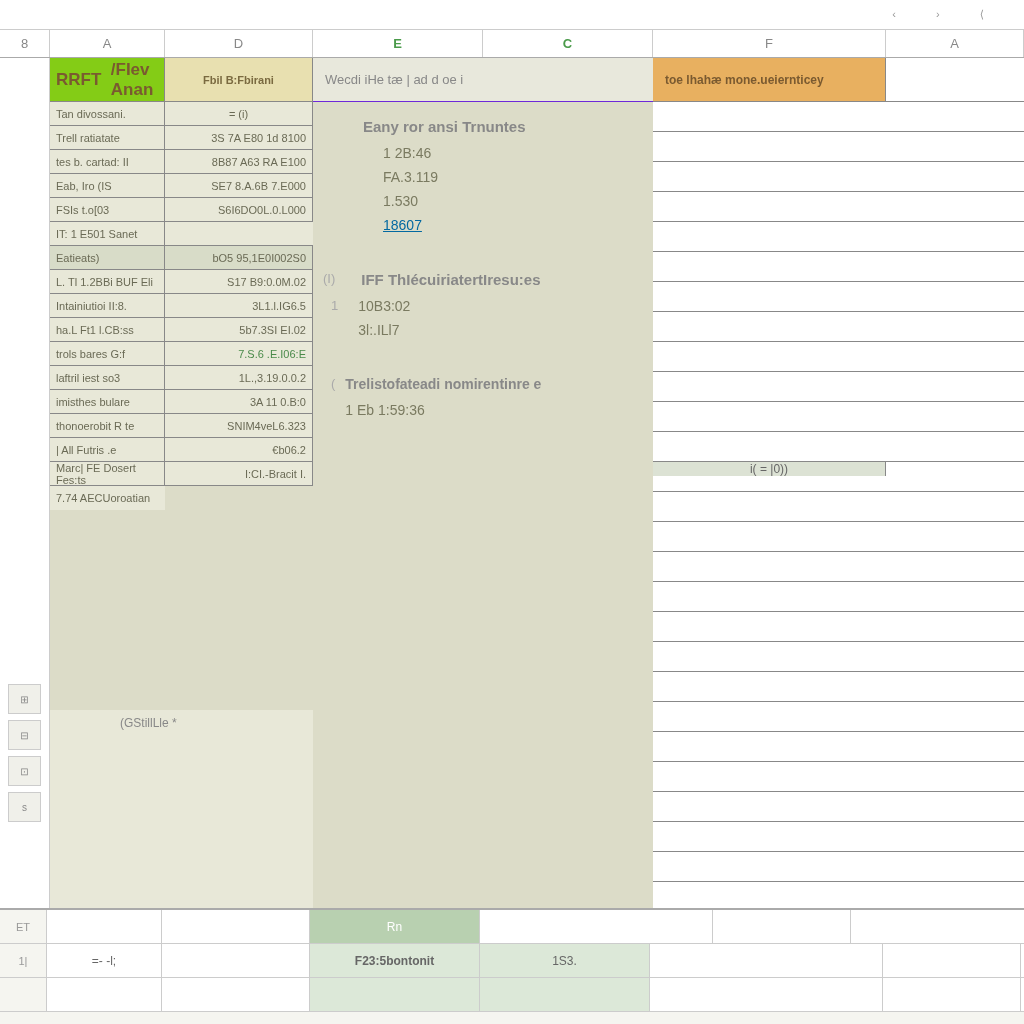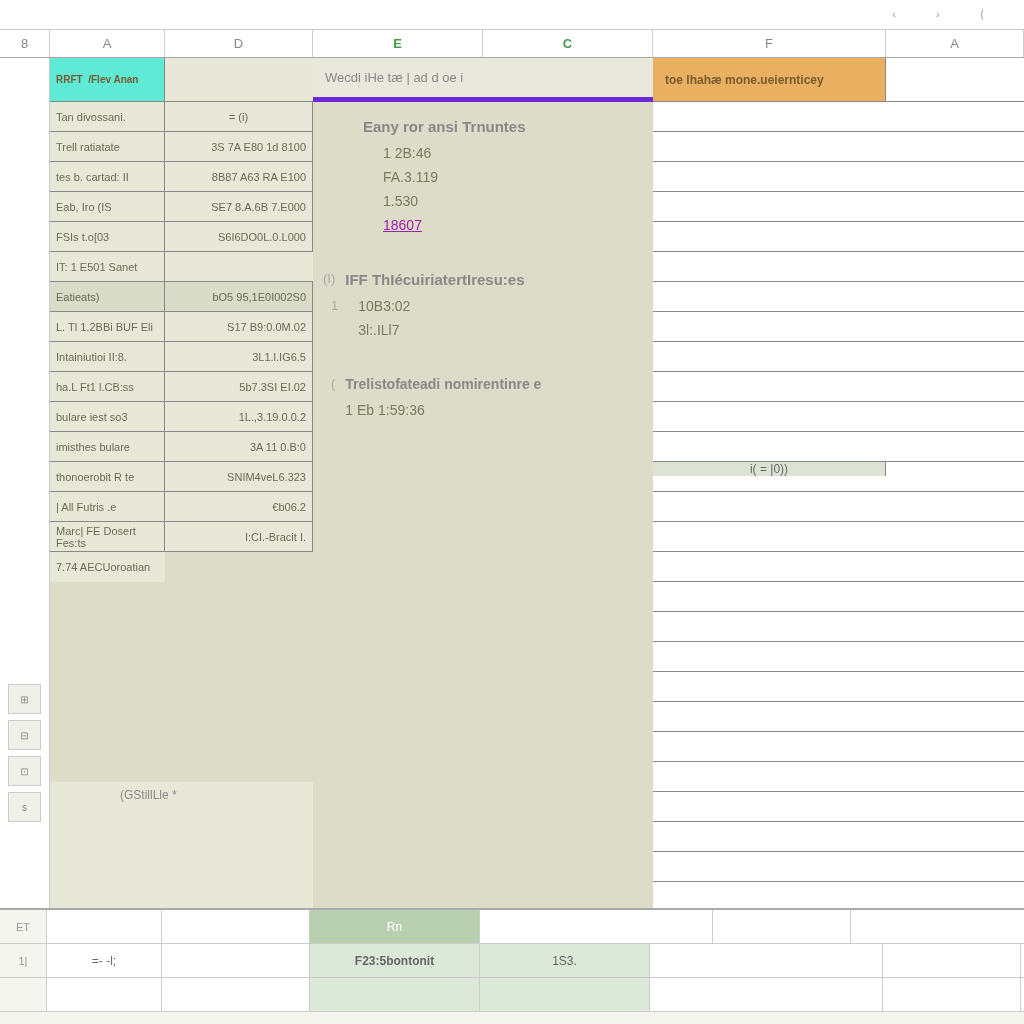--- a/index.html
+++ b/index.html
@@ -70,21 +70,21 @@
     color:#888;
   }
   .gutter-spacer { height: 620px; }
 
   .table-zone {
     width: 263px;
     background: #e8e8d8;
   }
   .t-row {
     display: flex;
-    height: 30px;
+    height: 24px;
     border-bottom: 1px solid #888;
   }
   .t-row.header { height: 44px; }
   .t-cell-a {
     width: 115px;
     border-right: 1px solid #888;
     padding: 4px 6px;
     display: flex;
     align-items: center;
     font-size: 11px;
@@ -95,55 +95,55 @@
     width: 148px;
     border-right: 1px solid #888;
     padding: 4px 6px;
     display: flex;
     align-items: center;
     justify-content: flex-end;
     font-size: 11px;
     color: #6a6a55;
     overflow: hidden;
   }
-  .hdr-a { background: #5eead4; font-weight: bold; color:#7a5a30; font-size:10px; }
+  .hdr-a { background: #84cc16; font-weight: bold; color:#7a5a30; font-size:17px; }
   .hdr-d { background: #e8e0b0; font-weight: bold; color:#7a6a40; font-size:11px; justify-content:center; }
   .t-cell-d.formula { justify-content: center; }
 
   .middle-zone {
     width: 340px;
     background: #dcdcc8;
     padding: 0;
   }
   .mid-header {
     height: 44px;
     display:flex;
     align-items:center;
     padding-left: 12px;
     color: #888;
     font-size: 13px;
     background: #e8e8dc;
-    border-bottom: 5px solid #6d28d9;
+    border-bottom: 1px solid #6d28d9;
   }
   .mid-block {
     padding: 16px 40px 10px 70px;
   }
   .mid-title {
     color: #888;
     font-size: 15px;
     font-weight: 600;
     margin-bottom: 10px;
     margin-left: -20px;
   }
   .mid-val {
     color: #7a7a60;
     font-size: 14px;
     margin: 8px 0;
   }
-  .mid-val.link { color: #a21caf; text-decoration: underline; }
+  .mid-val.link { color: #0369a1; text-decoration: underline; }
   .mid-sub {
     display:flex;
     gap:10px;
     align-items:flex-start;
     margin-top:20px;
   }
   .mid-bullet { color:#aaa; font-size:13px; }
 
   .right-zone {
     width: 371px;
@@ -256,20 +256,21 @@
     <div class="gutter-item">⊟</div>
     <div class="gutter-item">⊡</div>
     <div class="gutter-item">s</div>
   </div>
 
   <div class="table-zone">
     <div class="t-row header">
       <div class="t-cell-a hdr-a">
         <span>RRFT</span>&nbsp;&nbsp;<span>/FIev Anan</span>
       </div>
+      <div class="t-cell-d hdr-d">Fbil B:Fbirani</div>
     </div>
     <div class="t-row">
         <div class="t-cell-a">Tan divossani.</div>
         <div class="t-cell-d formula">= (i)</div>
       </div>
     <div class="t-row">
         <div class="t-cell-a">Trell ratiatate</div>
         <div class="t-cell-d">3S 7A E80 1d 8100</div>
       </div>
     <div class="t-row">
@@ -297,21 +298,25 @@
       </div>
     <div class="t-row">
         <div class="t-cell-a">Intainiutioi II:8.</div>
         <div class="t-cell-d">3L1.l.IG6.5</div>
       </div>
     <div class="t-row">
         <div class="t-cell-a">ha.L Ft1 l.CB:ss</div>
         <div class="t-cell-d">5b7.3SI EI.02</div>
       </div>
     <div class="t-row">
-        <div class="t-cell-a">bulare iest so3</div>
+        <div class="t-cell-a">trols bares G:f</div>
+        <div class="t-cell-d" style="color:#4a8a4a">7.S.6 .E.I06:E</div>
+      </div>
+    <div class="t-row">
+        <div class="t-cell-a">laftril iest so3</div>
         <div class="t-cell-d">1L.,3.19.0.0.2</div>
       </div>
     <div class="t-row">
         <div class="t-cell-a">imisthes bulare</div>
         <div class="t-cell-d">3A 11 0.B:0</div>
       </div>
     <div class="t-row">
         <div class="t-cell-a">thonoerobit R te</div>
         <div class="t-cell-d">SNIM4veL6.323</div>
       </div>
@@ -336,21 +341,21 @@
     <div class="mid-block">
       <div class="mid-title">Eany ror ansi Trnuntes</div>
       <div class="mid-val">1 2B:46</div>
       <div class="mid-val">FA.3.119</div>
       <div class="mid-val">1.530</div>
       <div class="mid-val link">18607</div>
     </div>
     <div class="mid-sub" style="padding:0 10px">
       <div class="mid-bullet">(I)</div>
       <div>
-        <div class="mid-title" style="margin-left:0">IFF ThIécuiriatertIresu:es</div>
+        <div class="mid-title" style="margin-left:16px">IFF ThIécuiriatertIresu:es</div>
       </div>
     </div>
     <div style="display:flex;padding:0 10px 0 18px;gap:20px">
       <div class="mid-bullet">1</div>
       <div>
         <div class="mid-val" style="margin-top:0">10B3:02</div>
         <div class="mid-val">3l:.ILl7</div>
       </div>
     </div>
     <div class="mid-sub" style="padding:10px 10px 0 18px">

